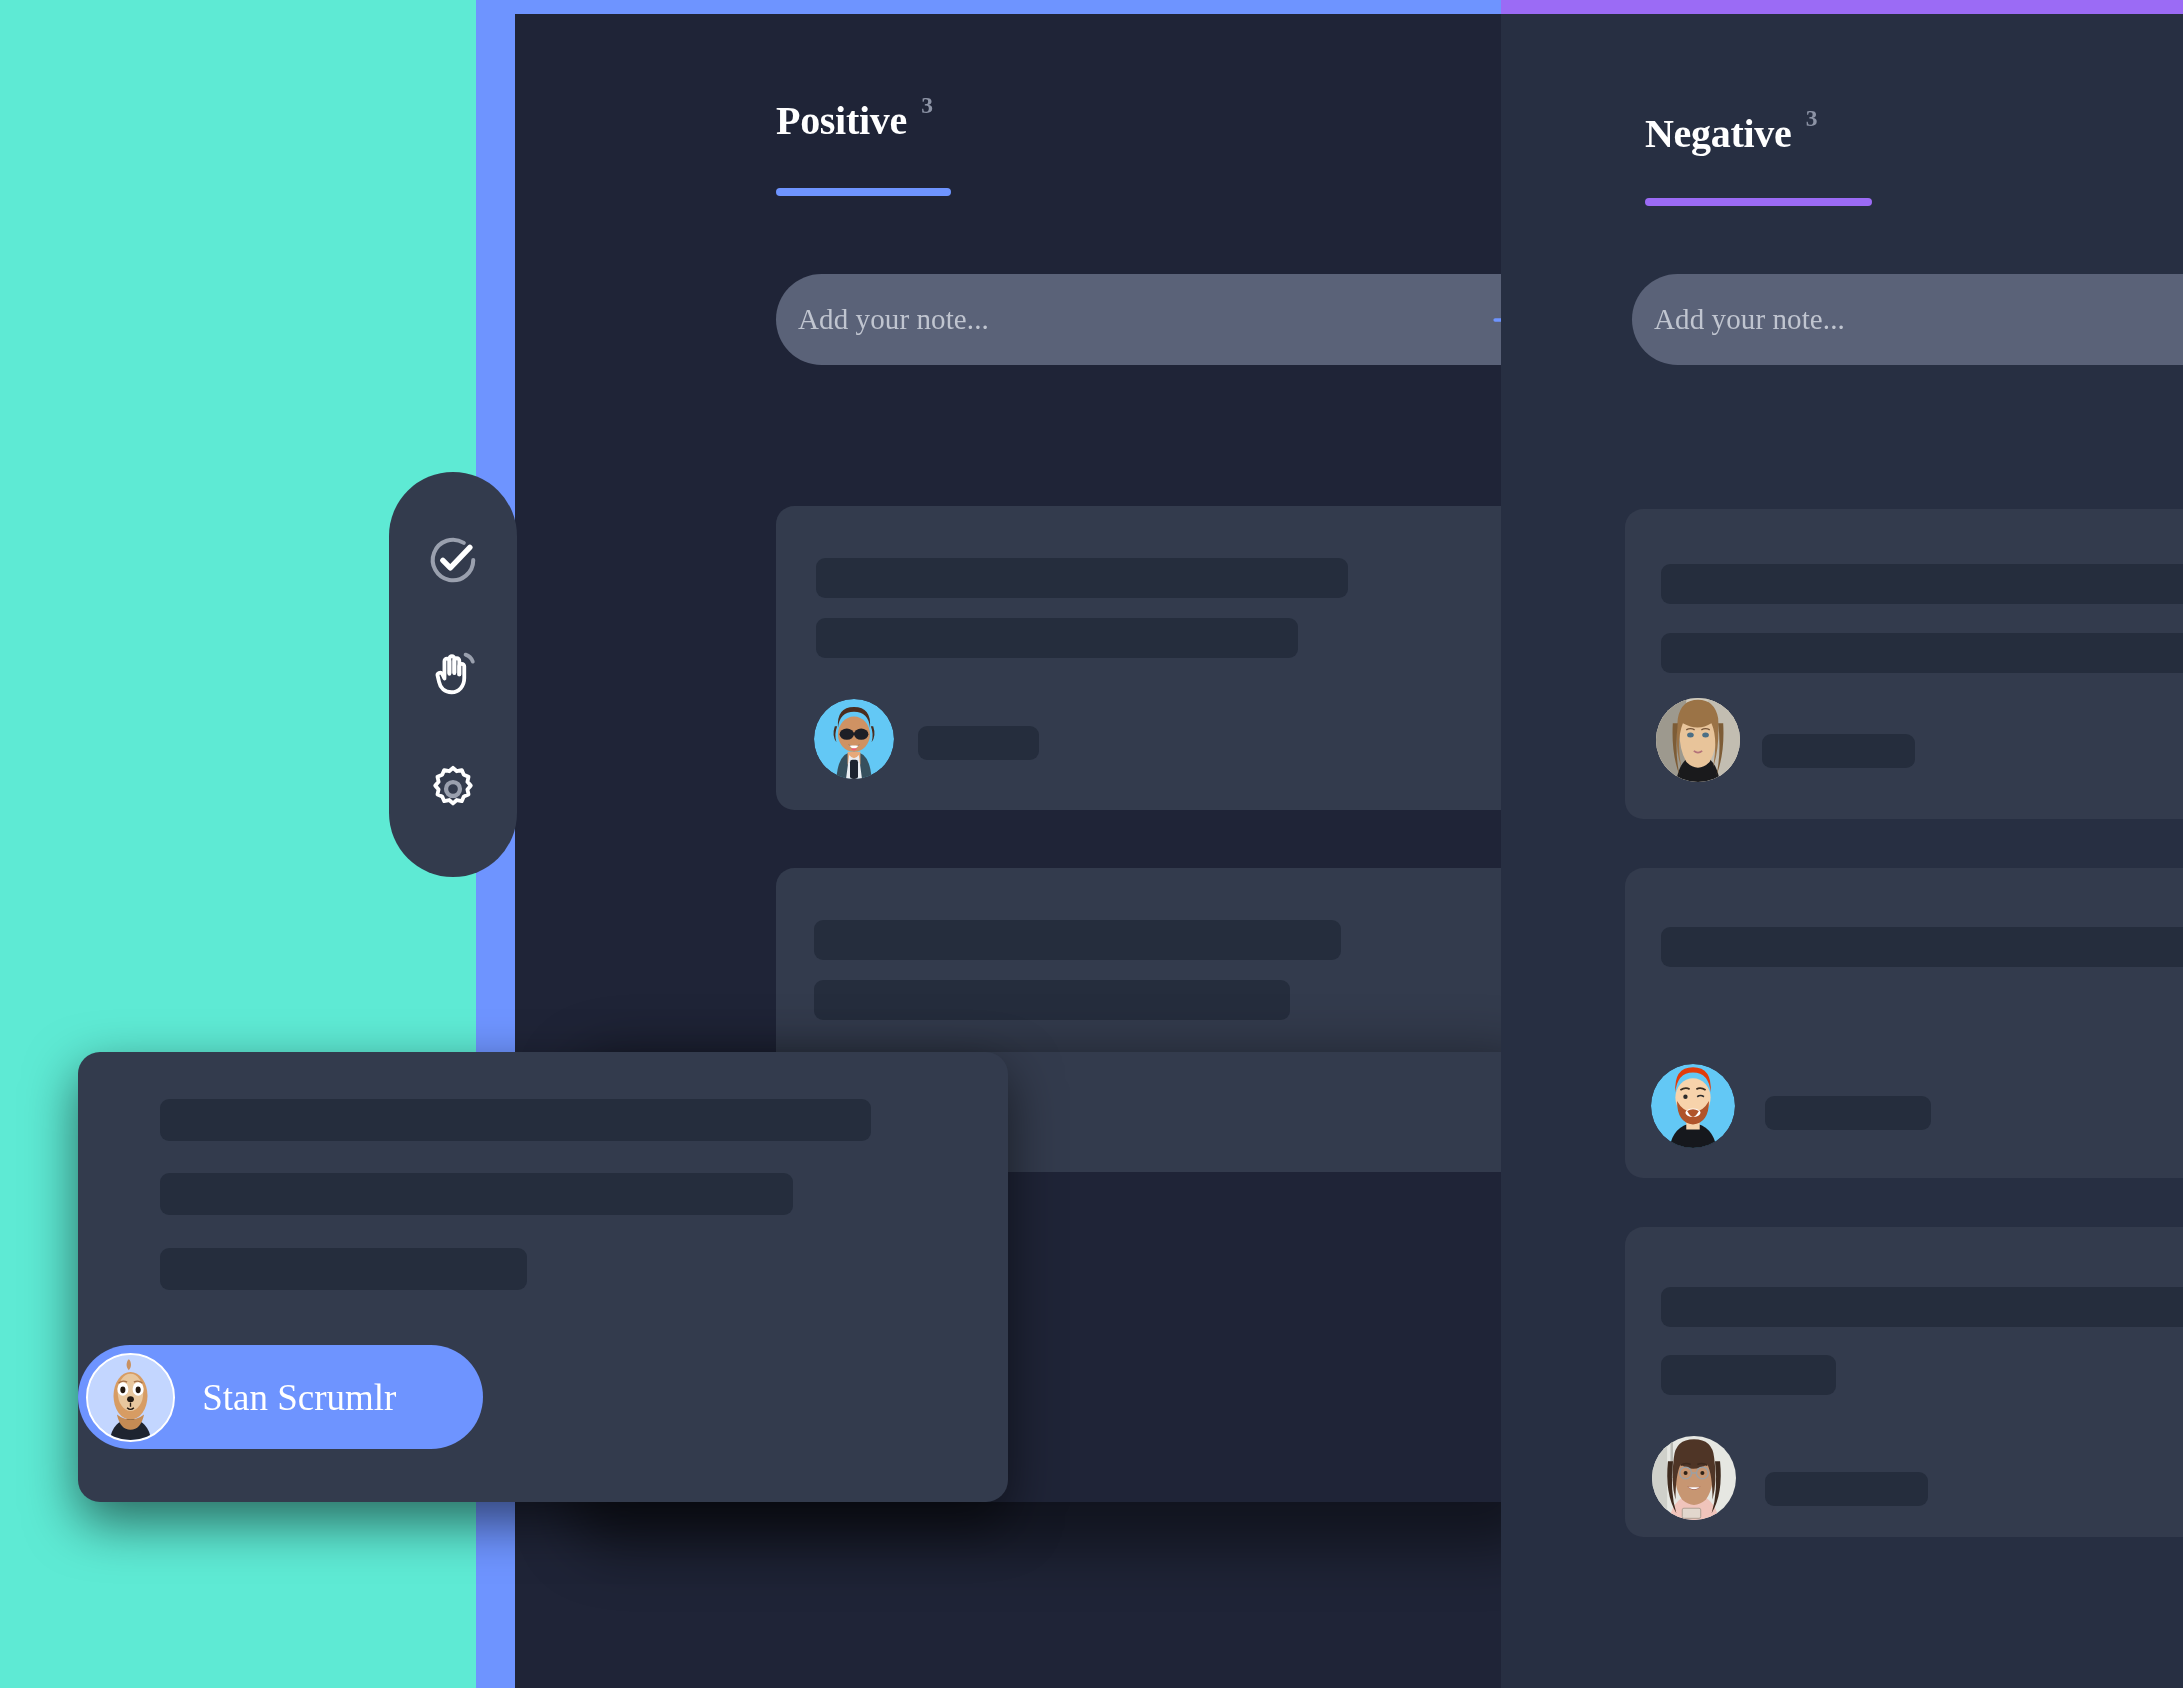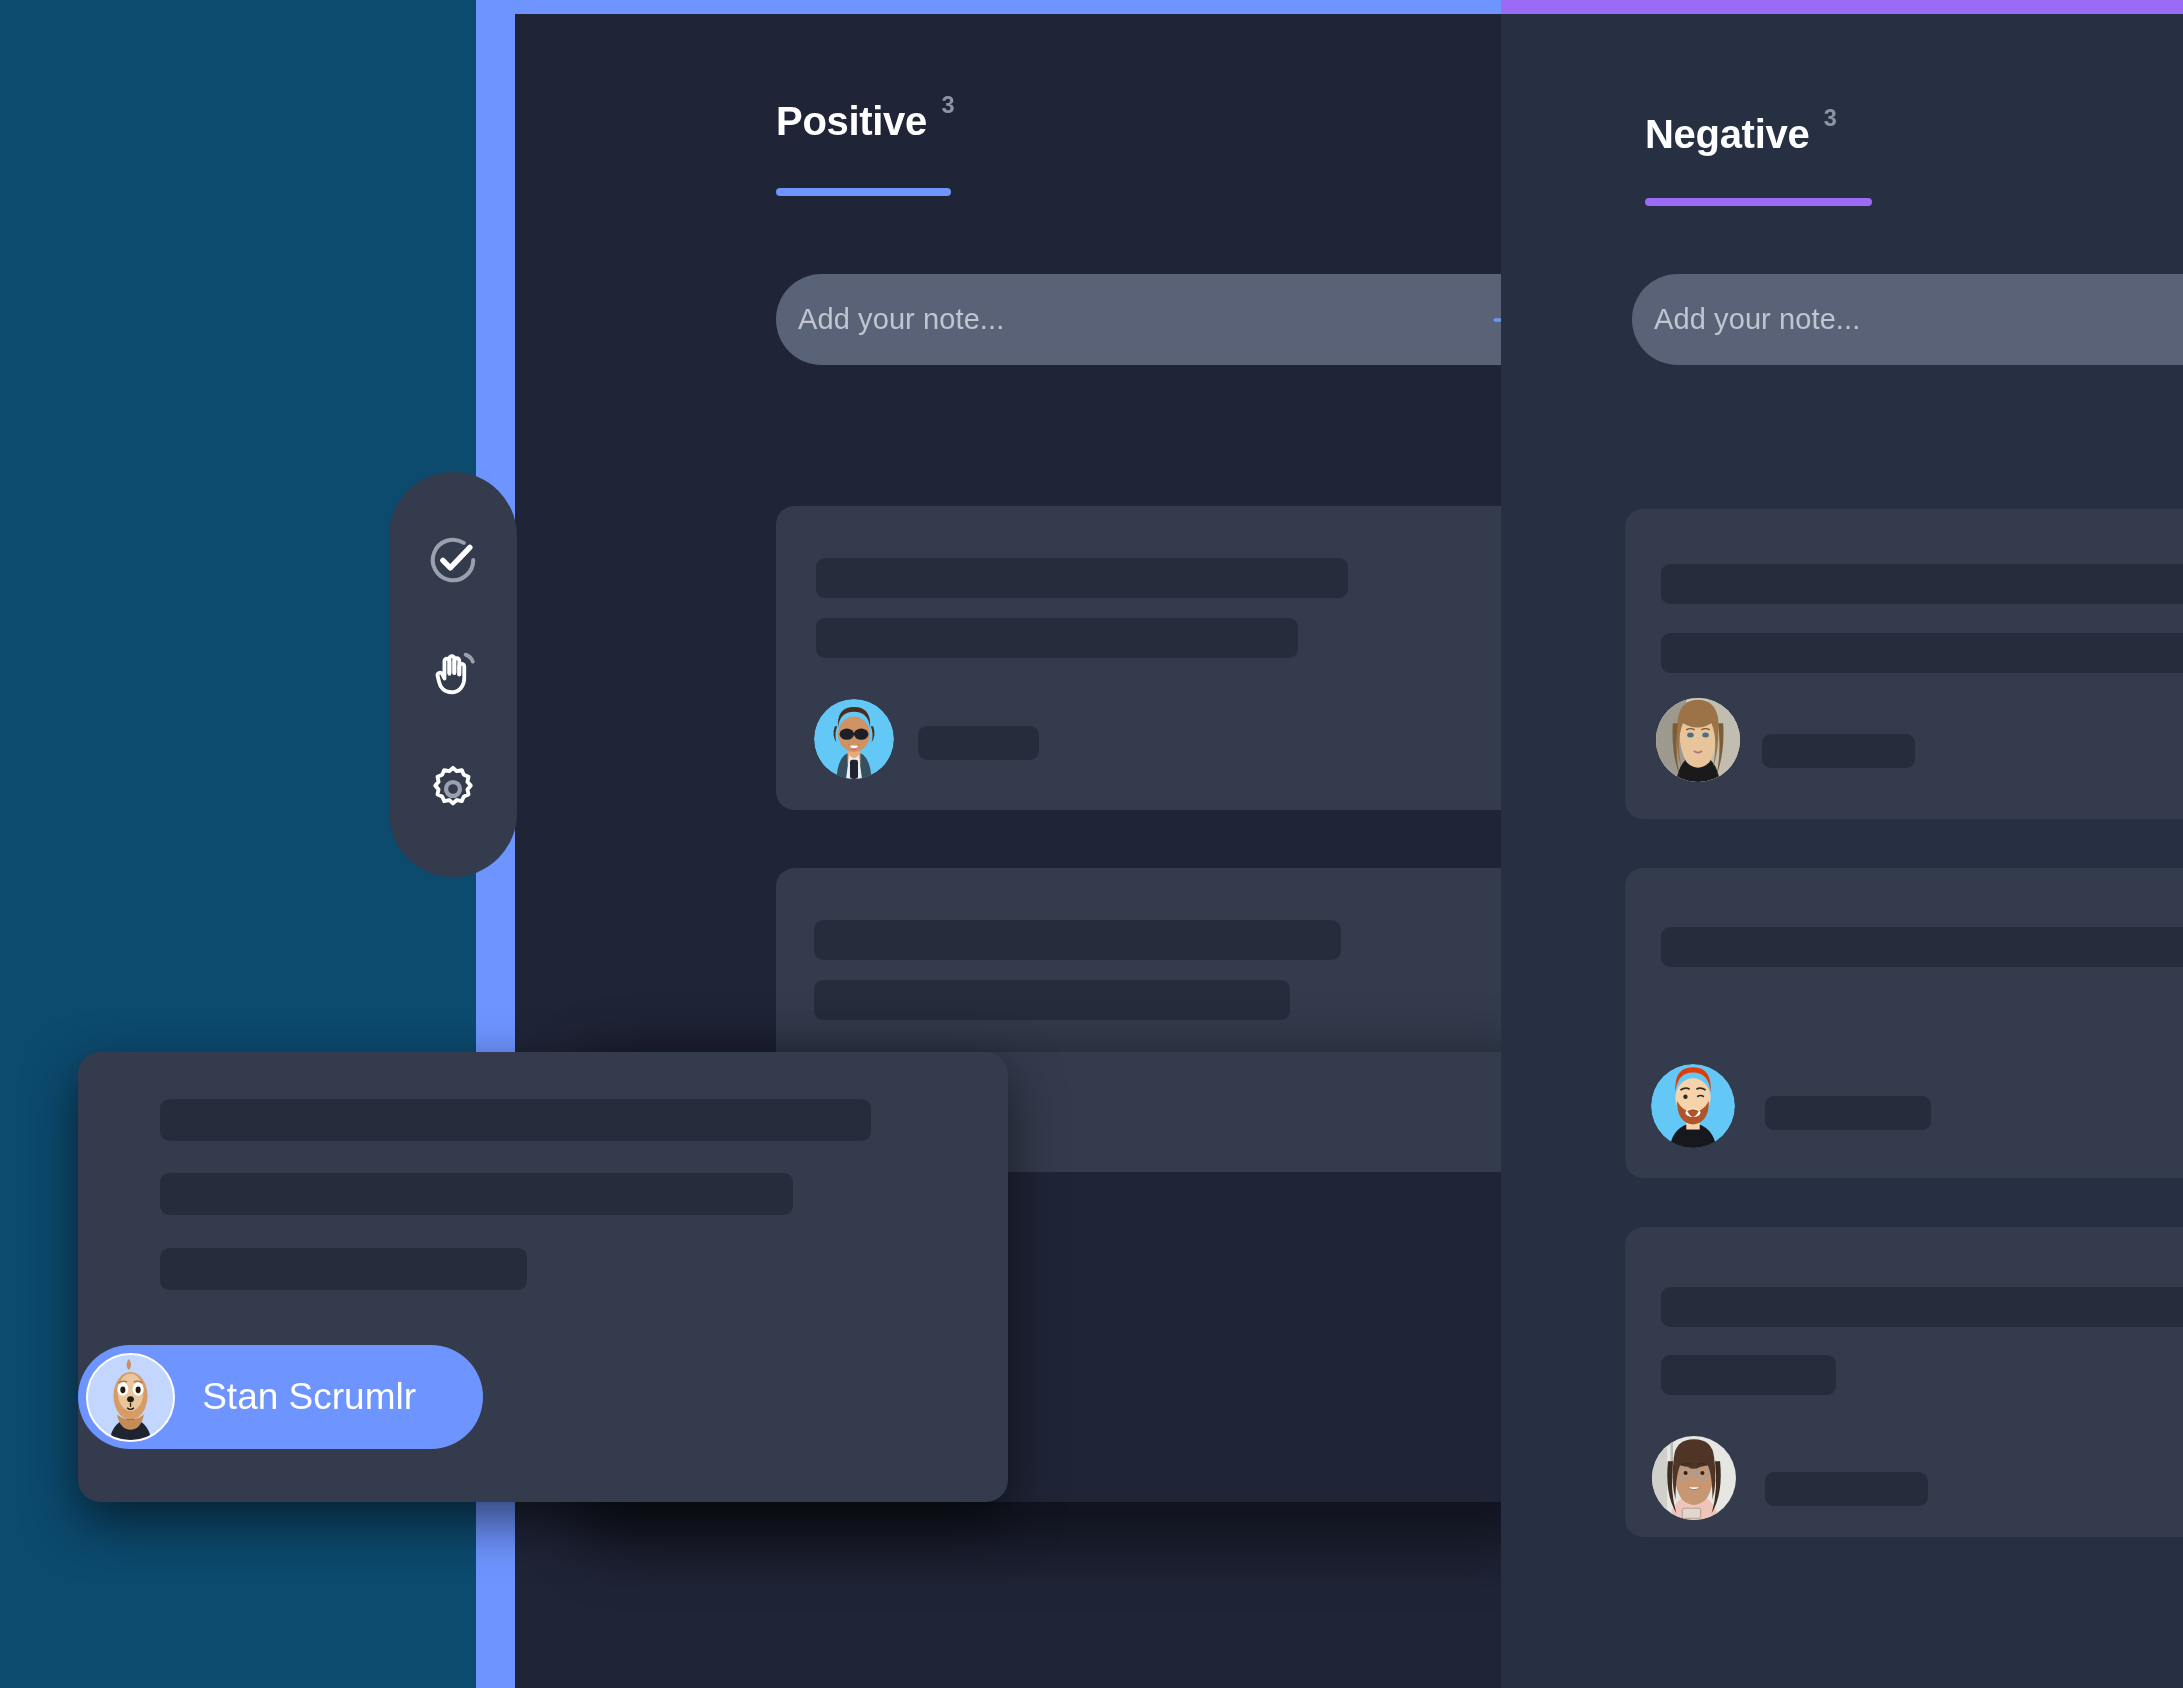--- a/index.html
+++ b/index.html
@@ -2,21 +2,21 @@
 <html style="font-size:10.4px"><head>
 <meta charset="utf-8">
 <style>
   * { margin:0; padding:0; box-sizing:border-box; }
   html, body {
     width:2183px; height:1689px;
     background:#000000;
     font-family:"Liberation Sans", sans-serif;
     overflow:hidden;
   }
-  #root { position:relative; width:1880px; height:1689px; background:#0c4a6e; }
+  #root { position:relative; width:1880px; height:1689px; background:#5eead4;font-family:Liberation Serif, serif; }
 
   
   .board { position:absolute; left:476px; top:0; width:1707px; height:1689px; }
 
   
   .rail-blue {
     position:absolute; left:0; top:0; width:39px; height:1689px;
     background:#6e94ff;
   }
 

